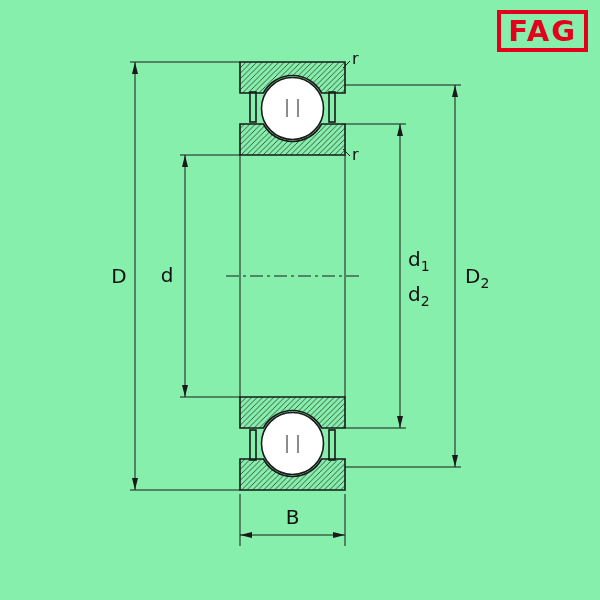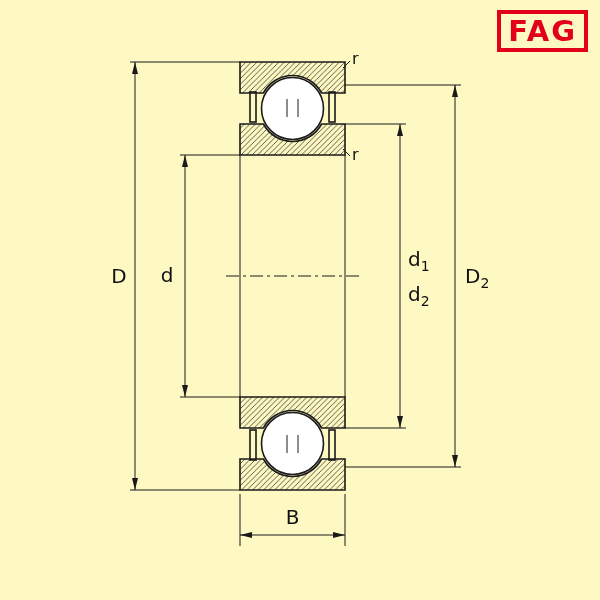--- a/index.html
+++ b/index.html
@@ -1,16 +1,16 @@
 <!DOCTYPE html>
 <html style="--brand-red: #E2001A; --line: #1a1a1a;"><head>
 <meta charset="utf-8">
 <style>
   html,body{margin:0;padding:0;background:#fff;}
-  .canvas{position:relative;width:600px;height:600px;background:#fef9c3;overflow:hidden;
+  .canvas{position:relative;width:600px;height:600px;background:#86efac;overflow:hidden;
           font-family:"DejaVu Sans",sans-serif;}
   .logo{position:absolute;top:10px;right:12px;
         color:var(--brand-red,#E2001A);
         border:4px solid var(--brand-red,#E2001A);
         padding:0 7px;line-height:34px;height:34px;
         font-family:"DejaVu Sans",sans-serif;font-weight:bold;font-size:29px;
         letter-spacing:2px;}
   svg{position:absolute;left:0;top:0;}
   .part{stroke:var(--line,#1a1a1a);stroke-width:1.6;fill:none;}
   .hatched{fill:url(#hatch);}

